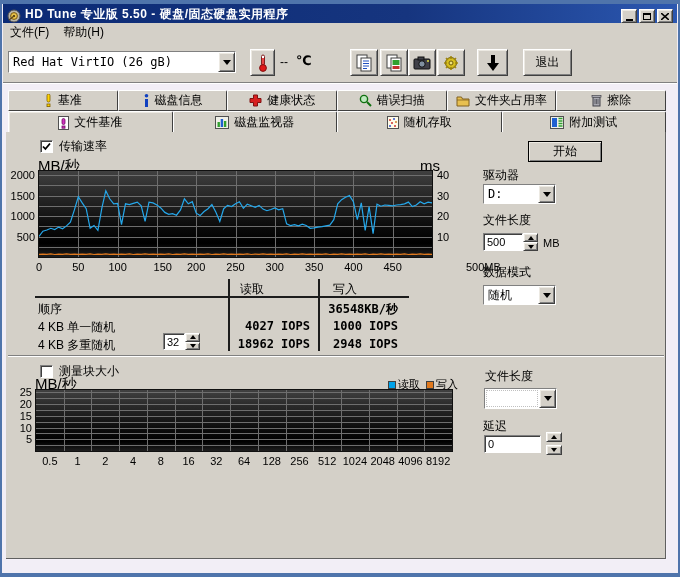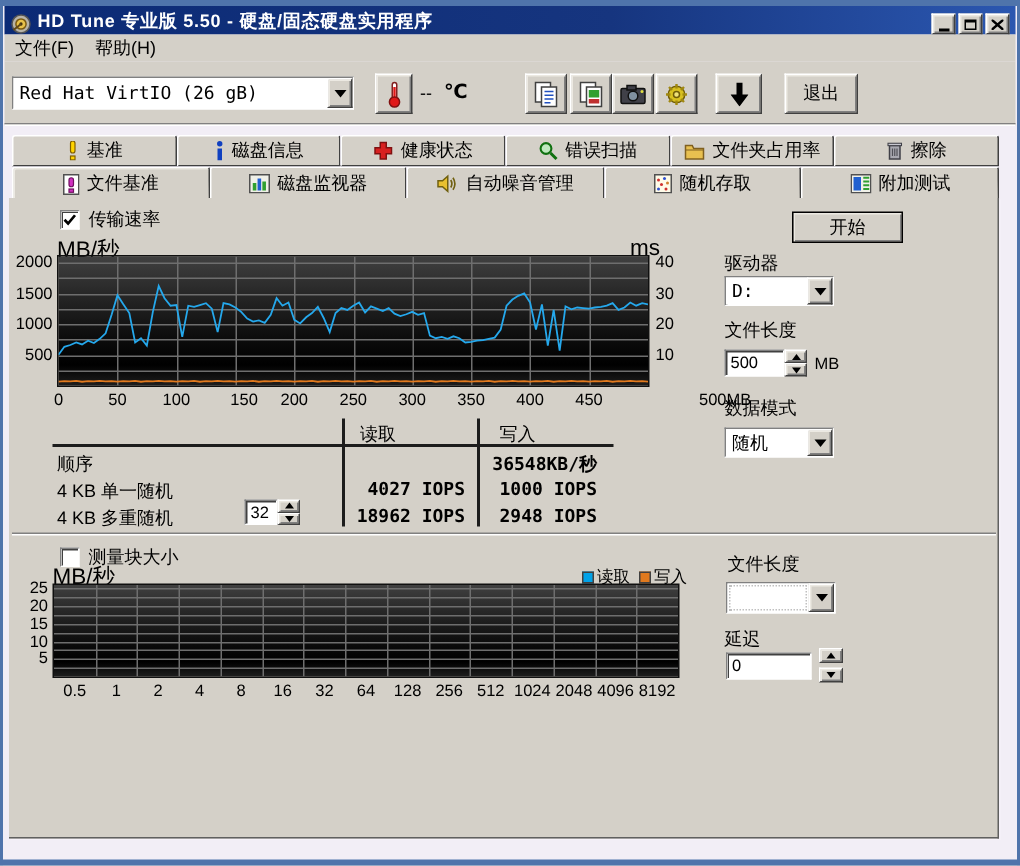--- a/index.html
+++ b/index.html
@@ -216,27 +216,20 @@
       <span>文件基准</span>
     </div>
     <div class="tab">
       <svg width="14" height="13" viewBox="0 0 14 13">
         <rect x="0.5" y="0.5" width="13" height="12" fill="#f0f0e8" stroke="#505050"></rect>
         <rect x="2.5" y="6" width="2.4" height="5" fill="#30a030"></rect>
         <rect x="5.7" y="3" width="2.4" height="8" fill="#2060d0"></rect>
         <rect x="8.9" y="5" width="2.4" height="6" fill="#30a030"></rect>
       </svg>
       <span>磁盘监视器</span>
-    </div>
-    <div class="tab">
-      <svg width="14" height="13" viewBox="0 0 14 13">
-        <path d="M1 4.5 L4 4.5 L7.5 1.5 L7.5 11.5 L4 8.5 L1 8.5 z" fill="#e8c030" stroke="#706010"></path>
-        <path d="M9.5 4 Q11 6.5 9.5 9 M11 2.5 Q13.5 6.5 11 10.5" stroke="#706010" fill="none" stroke-width="1.1"></path>
-      </svg>
-      <span>自动噪音管理</span>
     </div>
     <div class="tab">
       <svg width="12" height="13" viewBox="0 0 12 13">
         <rect x="0.5" y="0.5" width="11" height="12" fill="#fffbe8" stroke="#505050"></rect>
         <circle cx="3" cy="4" r="1" fill="#d03030"></circle>
           <circle cx="7" cy="3" r="1" fill="#3050d0"></circle>
         <circle cx="5" cy="7" r="1" fill="#d03030"></circle>
           <circle cx="9" cy="6" r="1" fill="#d08030"></circle>
         <circle cx="3" cy="10" r="1" fill="#3050d0"></circle>
           <circle cx="8" cy="10" r="1" fill="#d03030"></circle>

